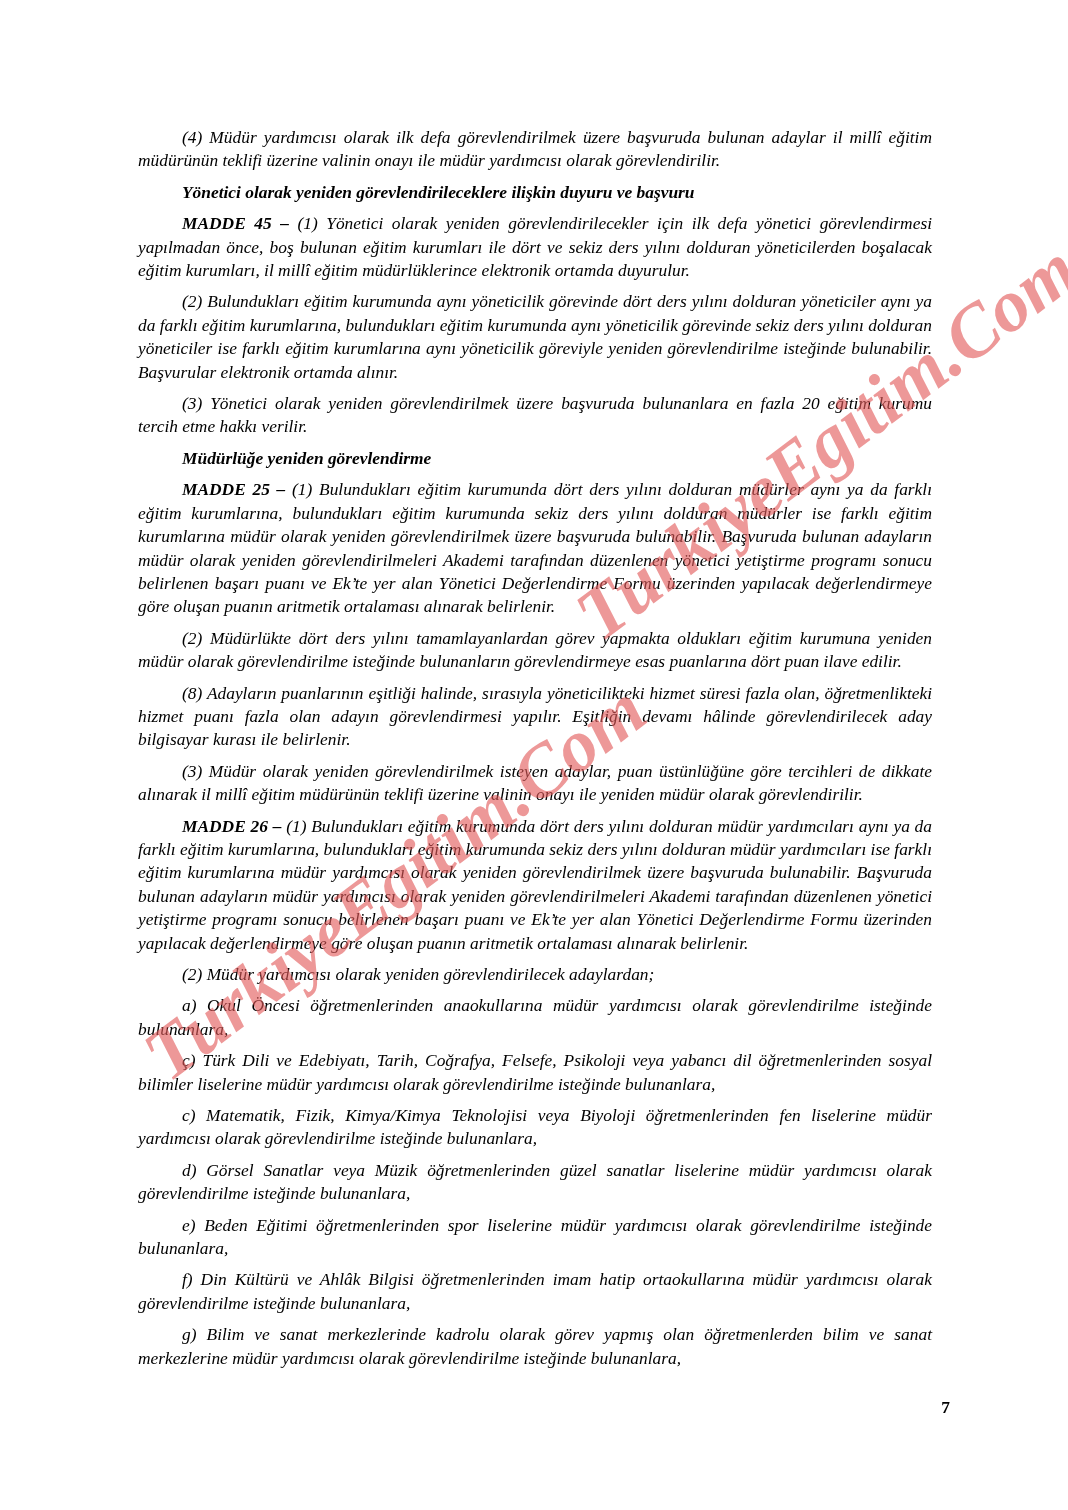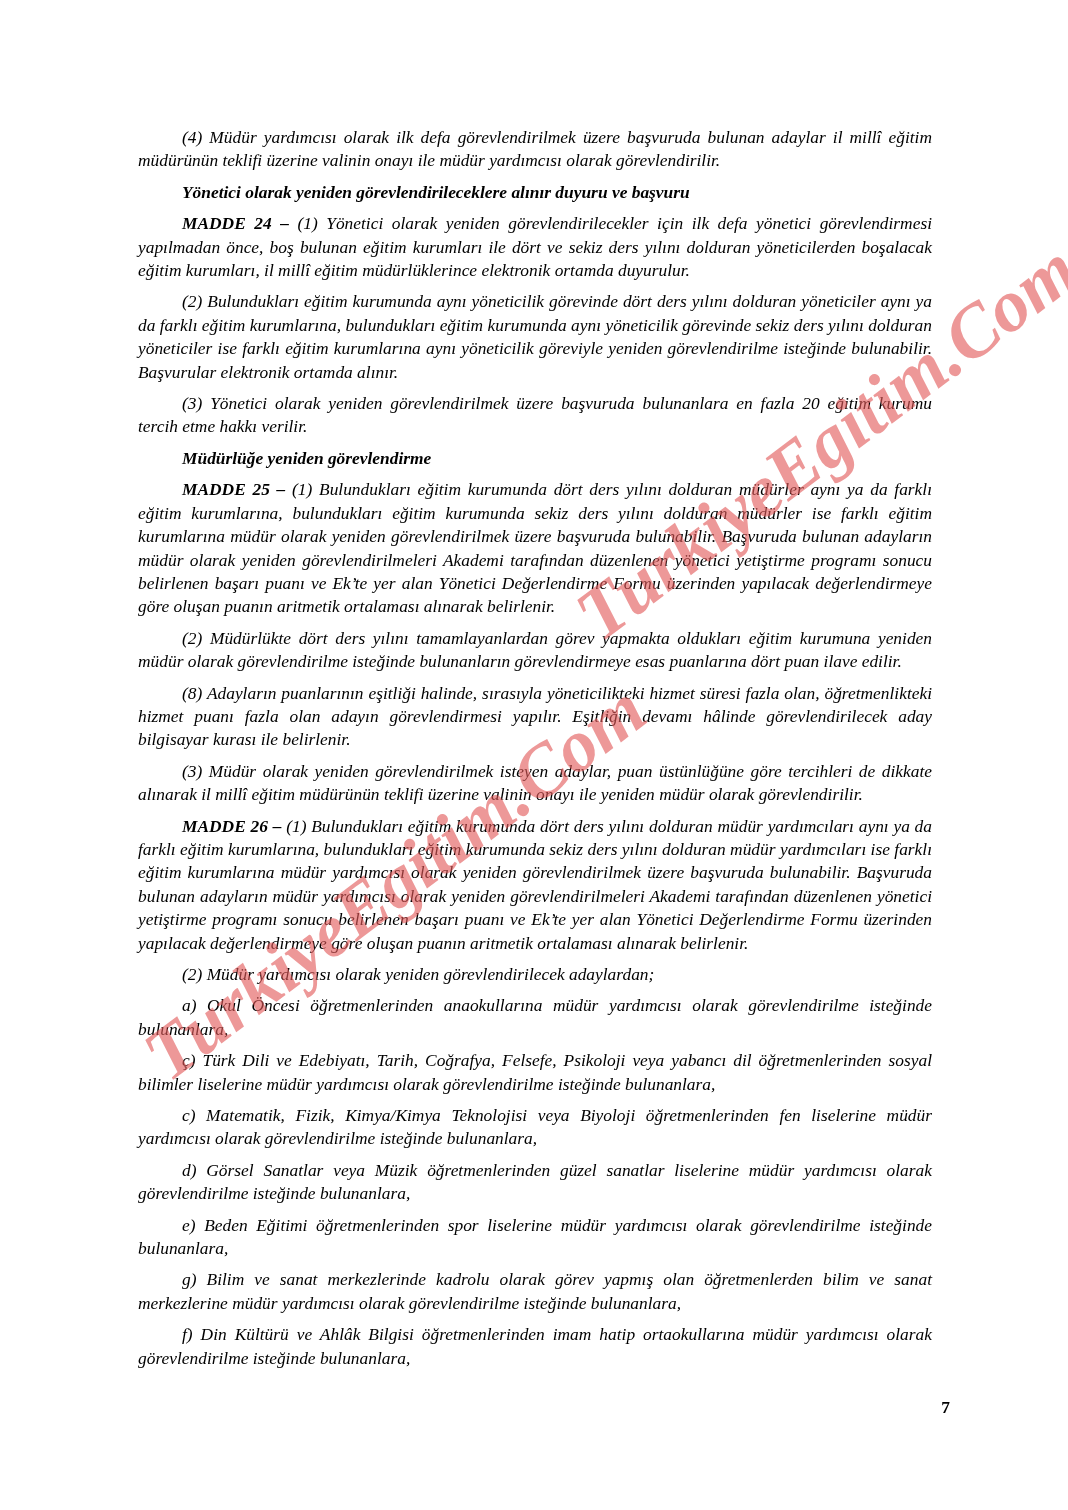--- a/index.html
+++ b/index.html
@@ -86,23 +86,23 @@
 </style>
 </head>
 <body>
 
 <div class="page">
 
   <div class="content">
 
     <p class="ind">(4) Müdür yardımcısı olarak ilk defa görevlendirilmek üzere başvuruda bulunan adaylar il millî eğitim müdürünün teklifi üzerine valinin onayı ile müdür yardımcısı olarak görevlendirilir.</p>
 
-    <p class="head">Yönetici olarak yeniden görevlendirileceklere alınır duyuru ve başvuru</p>
+    <p class="head">Yönetici olarak yeniden görevlendirileceklere ilişkin duyuru ve başvuru</p>
 
-    <p class="ind"><span class="b">MADDE 24 –</span> <span>(1) Yönetici olarak yeniden görevlendirilecekler için ilk defa yönetici görevlendirmesi yapılmadan önce, boş bulunan eğitim kurumları ile dört ve sekiz ders yılını dolduran yöneticilerden boşalacak eğitim kurumları, il millî eğitim müdürlüklerince elektronik ortamda duyurulur.</span></p>
+    <p class="ind"><span class="b">MADDE 45 –</span> <span>(1) Yönetici olarak yeniden görevlendirilecekler için ilk defa yönetici görevlendirmesi yapılmadan önce, boş bulunan eğitim kurumları ile dört ve sekiz ders yılını dolduran yöneticilerden boşalacak eğitim kurumları, il millî eğitim müdürlüklerince elektronik ortamda duyurulur.</span></p>
 
     <p class="ind">(2) Bulundukları eğitim kurumunda aynı yöneticilik görevinde dört ders yılını dolduran yöneticiler aynı ya da farklı eğitim kurumlarına, bulundukları eğitim kurumunda aynı yöneticilik görevinde sekiz ders yılını dolduran yöneticiler ise farklı eğitim kurumlarına aynı yöneticilik göreviyle yeniden görevlendirilme isteğinde bulunabilir. Başvurular elektronik ortamda alınır.</p>
 
     <p class="ind">(3) Yönetici olarak yeniden görevlendirilmek üzere başvuruda bulunanlara en fazla 20 eğitim kurumu tercih etme hakkı verilir.</p>
 
     <p class="head">Müdürlüğe yeniden görevlendirme</p>
 
     <p class="ind"><span class="b">MADDE 25 –</span> <span>(1) Bulundukları eğitim kurumunda dört ders yılını dolduran müdürler aynı ya da farklı eğitim kurumlarına, bulundukları eğitim kurumunda sekiz ders yılını dolduran müdürler ise farklı eğitim kurumlarına müdür olarak yeniden görevlendirilmek üzere başvuruda bulunabilir. Başvuruda bulunan adayların müdür olarak yeniden görevlendirilmeleri Akademi tarafından düzenlenen yönetici yetiştirme programı sonucu belirlenen başarı puanı ve Ek’te yer alan Yönetici Değerlendirme Formu üzerinden yapılacak değerlendirmeye göre oluşan puanın aritmetik ortalaması alınarak belirlenir.</span></p>
 
     <p class="ind">(2) Müdürlükte dört ders yılını tamamlayanlardan görev yapmakta oldukları eğitim kurumuna yeniden müdür olarak görevlendirilme isteğinde bulunanların görevlendirmeye esas puanlarına dört puan ilave edilir.</p>
@@ -120,23 +120,23 @@
 
 
     <p class="ind">ç) Türk Dili ve Edebiyatı, Tarih, Coğrafya, Felsefe, Psikoloji veya yabancı dil öğretmenlerinden sosyal bilimler liselerine müdür yardımcısı olarak görevlendirilme isteğinde bulunanlara,</p>
 
     <p class="ind">c) Matematik, Fizik, Kimya/Kimya Teknolojisi veya Biyoloji öğretmenlerinden fen liselerine müdür yardımcısı olarak görevlendirilme isteğinde bulunanlara,</p>
 
     <p class="ind">d) Görsel Sanatlar veya Müzik öğretmenlerinden güzel sanatlar liselerine müdür yardımcısı olarak görevlendirilme isteğinde bulunanlara,</p>
 
     <p class="ind">e) Beden Eğitimi öğretmenlerinden spor liselerine müdür yardımcısı olarak görevlendirilme isteğinde bulunanlara,</p>
 
+    <p class="ind">f) Din Kültürü ve Ahlâk Bilgisi öğretmenlerinden imam hatip ortaokullarına müdür yardımcısı olarak görevlendirilme isteğinde bulunanlara,</p>
+
     <p class="ind">g) Bilim ve sanat merkezlerinde kadrolu olarak görev yapmış olan öğretmenlerden bilim ve sanat merkezlerine müdür yardımcısı olarak görevlendirilme isteğinde bulunanlara,</p>
-
-    <p class="ind">f) Din Kültürü ve Ahlâk Bilgisi öğretmenlerinden imam hatip ortaokullarına müdür yardımcısı olarak görevlendirilme isteğinde bulunanlara,</p>
 
   </div>
 
   <div class="watermark">
     <div class="wm-text wm1">TurkiyeEgitim.Com</div>
     <div class="wm-text wm2">TurkiyeEgitim.Com</div>
   </div>
 
   <div class="page-number">7</div>
 

